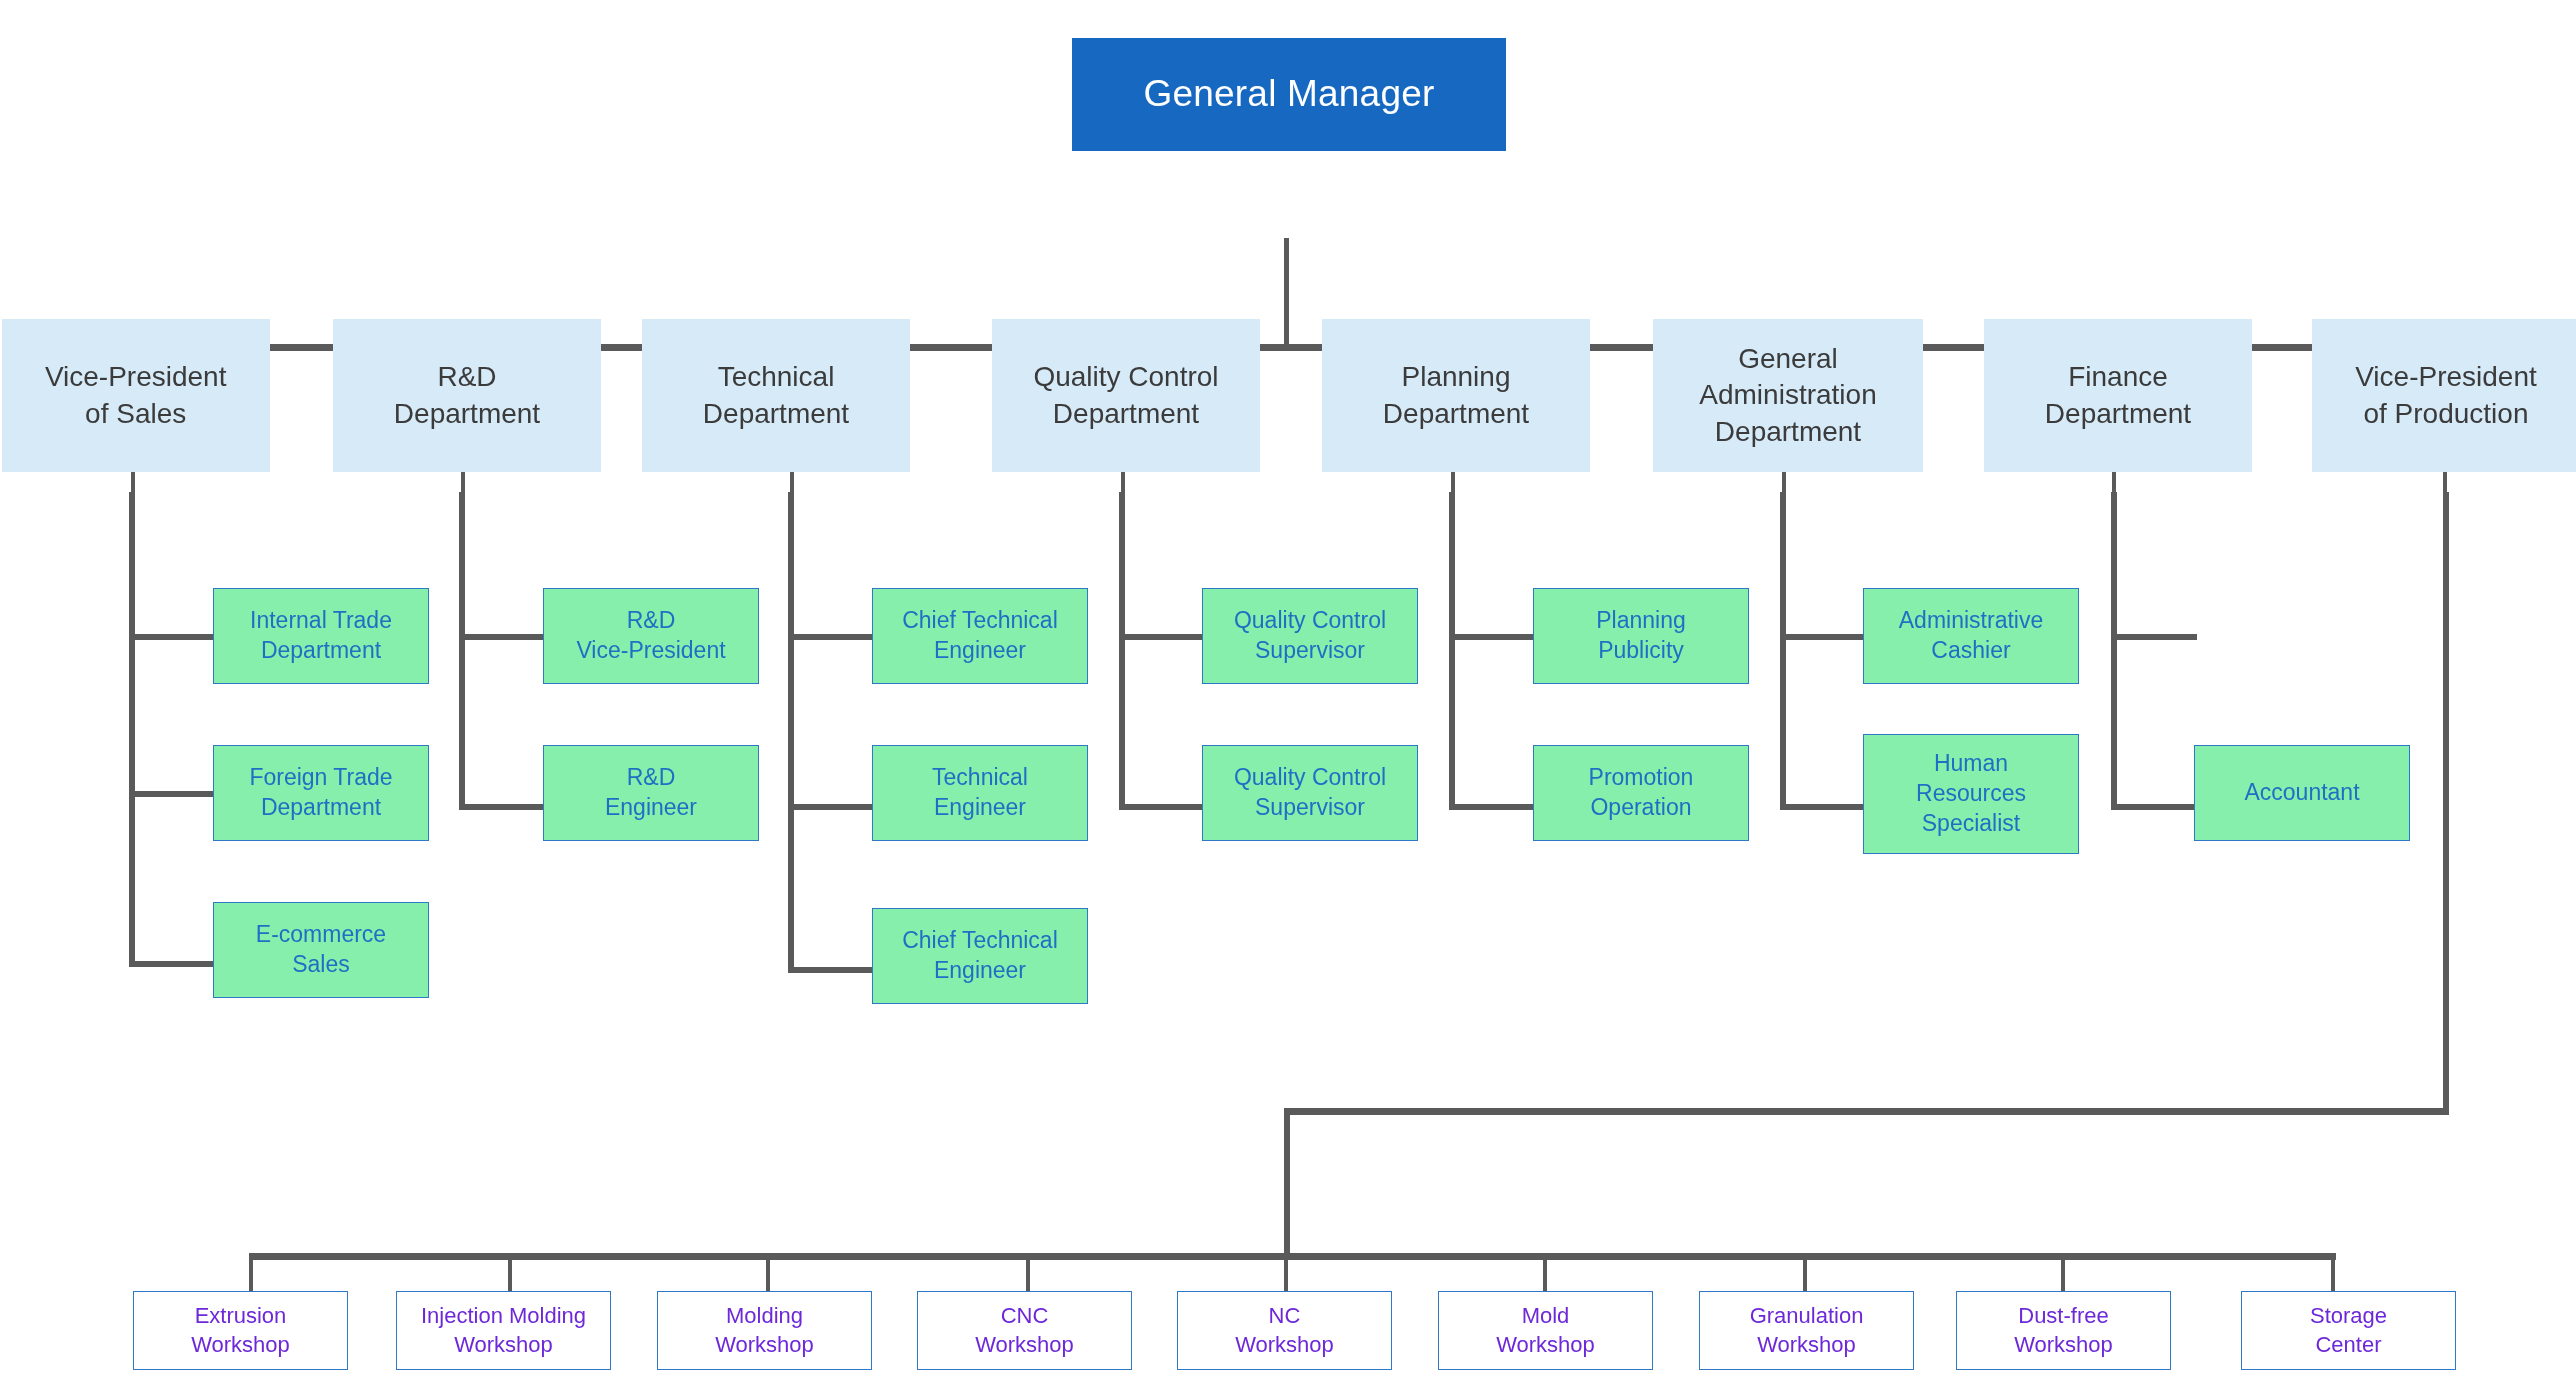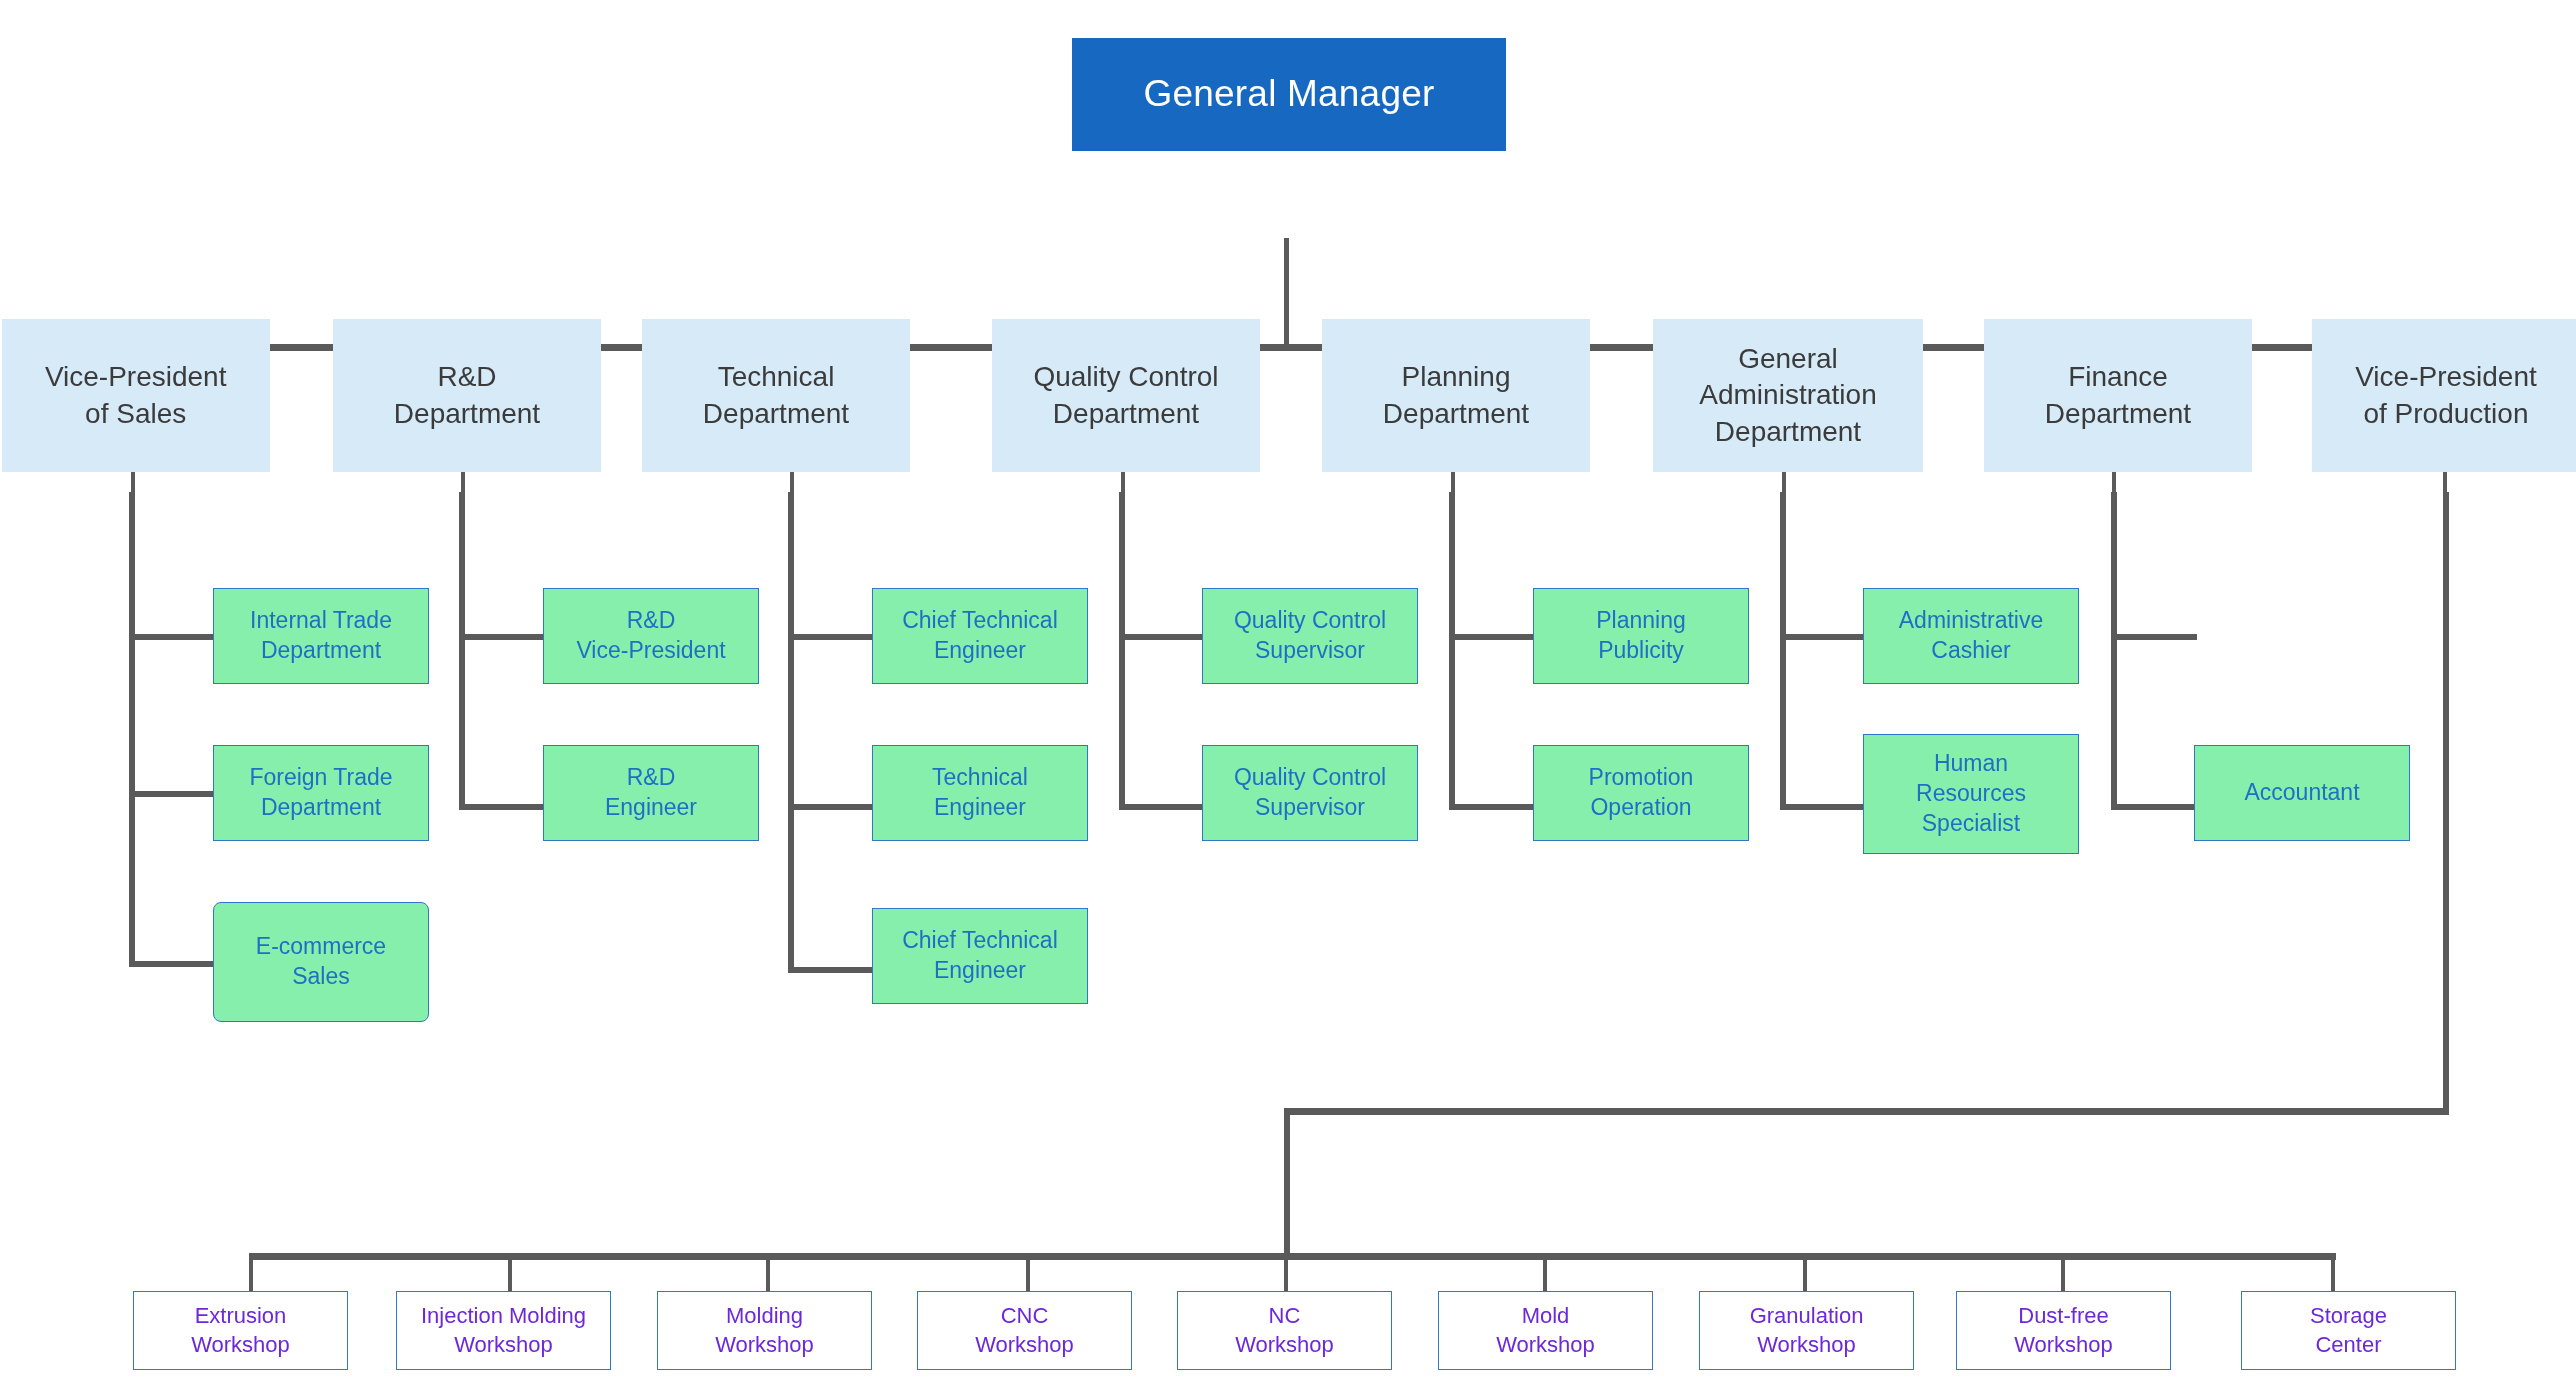--- a/index.html
+++ b/index.html
@@ -148,21 +148,21 @@
   <div class="line h" style="left:129px; top:961px; width:86px;"></div>
 
   <div class="node-sub" style="left:213px; top:588px; width:216px; height:96px;">
     <span>Internal Trade
 Department</span>
   </div>
   <div class="node-sub" style="left:213px; top:745px; width:216px; height:96px;">
     <span>Foreign Trade
 Department</span>
   </div>
-  <div class="node-sub" style="left:213px; top:902px; width:216px; height:120px;border-radius:8px;">
+  <div class="node-sub" style="left:213px; top:902px; width:216px; height:96px;">
     <span>E-commerce
 Sales</span>
   </div>
 
   <div class="line v" style="left:459px; top:492px; width:6px; height:318px;"></div>
   <div class="line h" style="left:459px; top:634px; width:86px;"></div>
   <div class="line h" style="left:459px; top:804px; width:86px;"></div>
 
   <div class="node-sub" style="left:543px; top:588px; width:216px; height:96px;">
     <span>R&amp;D

